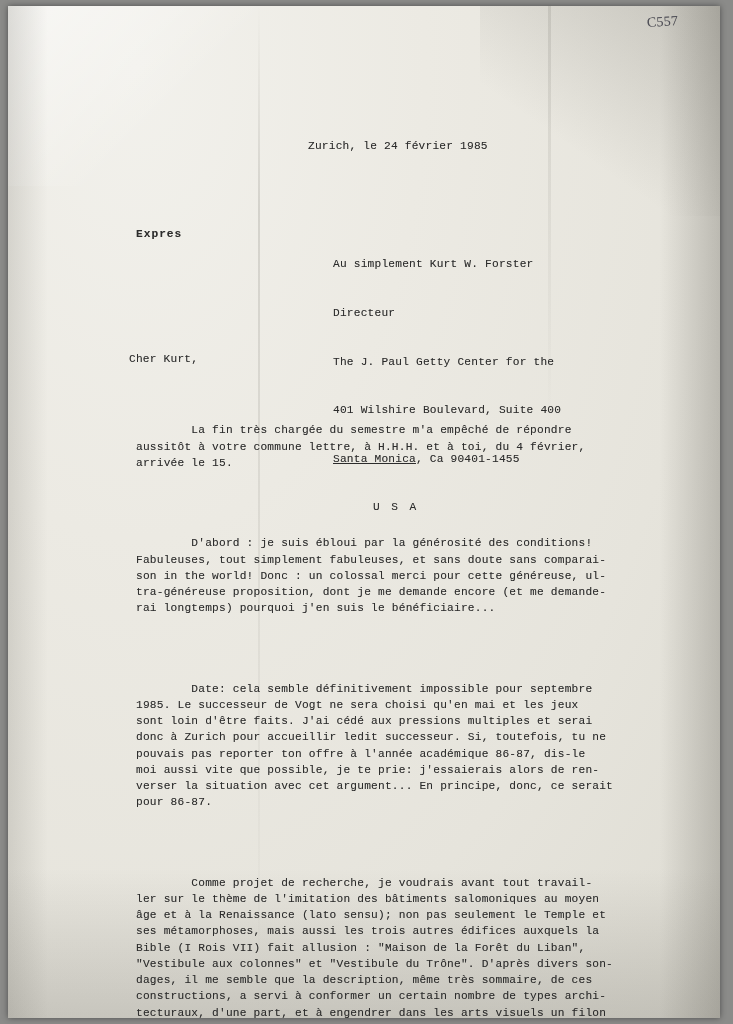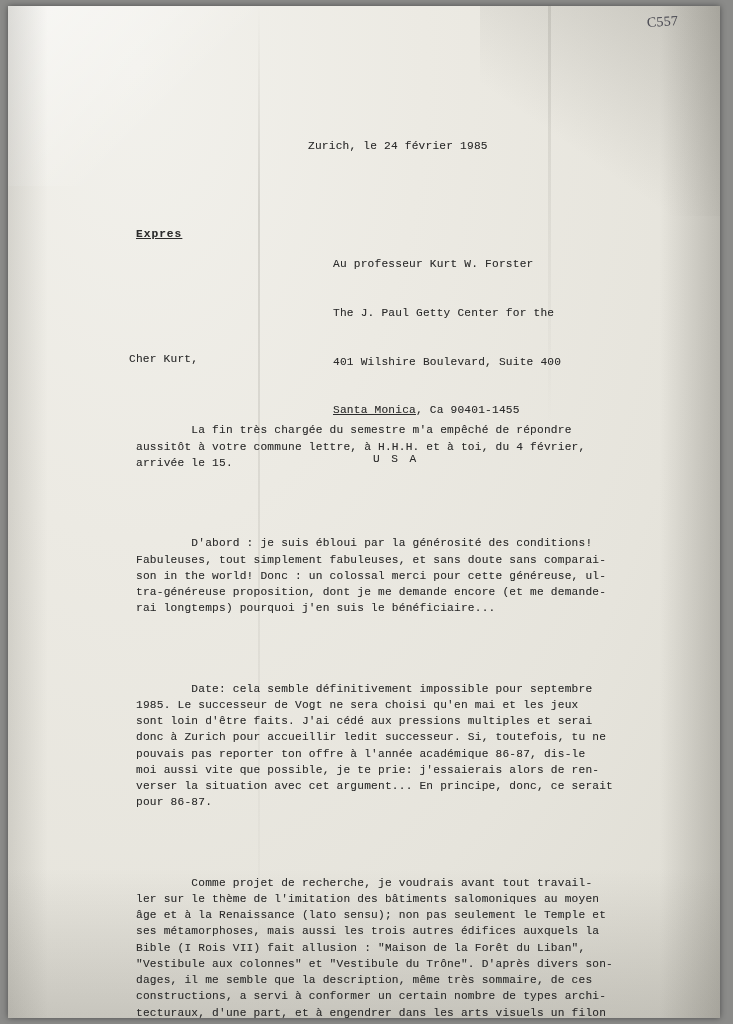--- a/index.html
+++ b/index.html
@@ -94,21 +94,20 @@
     position: absolute;
     left: 300px;
     top: 132px;
     white-space: pre;
   }
 
   .express {
     position: absolute;
     left: 128px;
     top: 220px;
-    text-decoration: underline;
     font-weight: bold;
     letter-spacing: 1px;
   }
 
   .address {
     position: absolute;
     left: 325px;
     top: 218px;
     white-space: pre;
   }
@@ -152,21 +151,22 @@
 
     <div class="sheet">
 
       <div class="archive-mark">C557</div>
 
       <div class="datum">Zurich, le 24 février 1985</div>
 
       <div class="express">Expres</div>
 
       <div class="address">
-        <div>Au professeur Kurt W. Forster</div>
+        <div>Au simplement Kurt W. Forster</div>
+        <div>Directeur</div>
         <div>The J. Paul Getty Center for the</div>
         <div>401 Wilshire Boulevard, Suite 400</div>
         <div><span class="u">Santa Monica</span>, Ca 90401-1455</div>
         <div class="spaced">U S A</div>
       </div>
 
       <div class="salutation">Cher Kurt,</div>
 
       <div class="body">
         <p>        La fin très chargée du semestre m'a empêché de répondre

